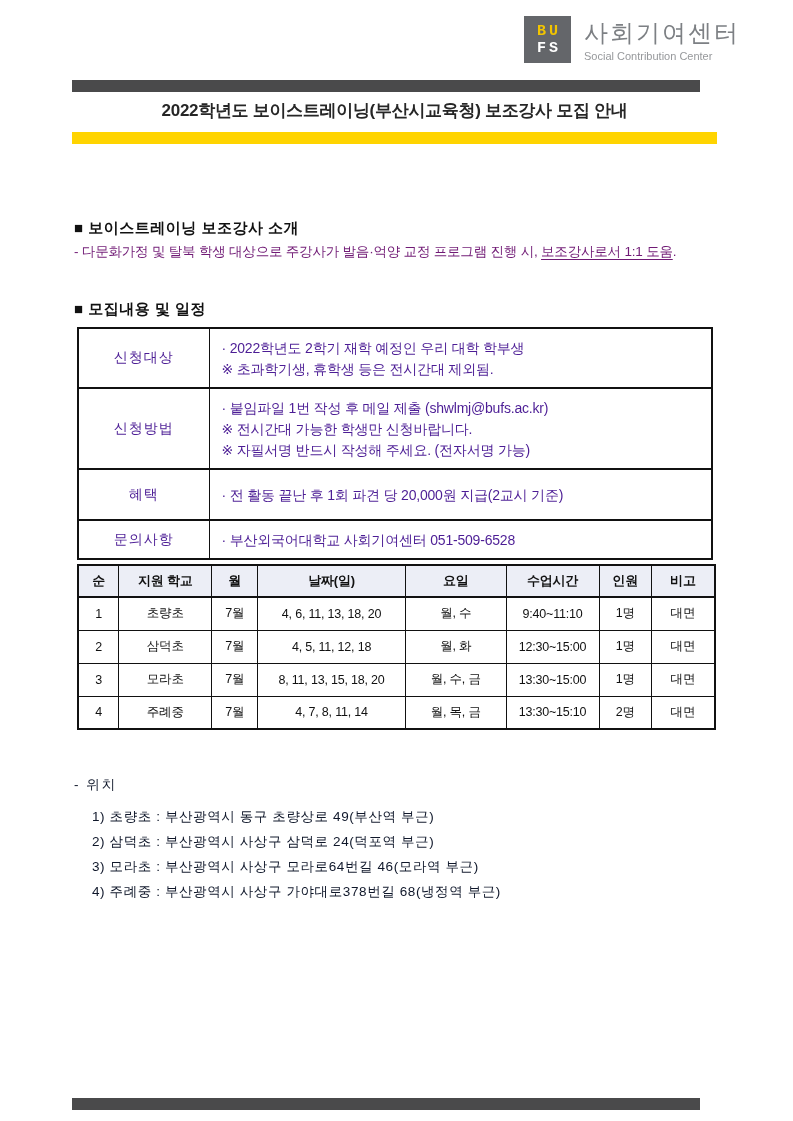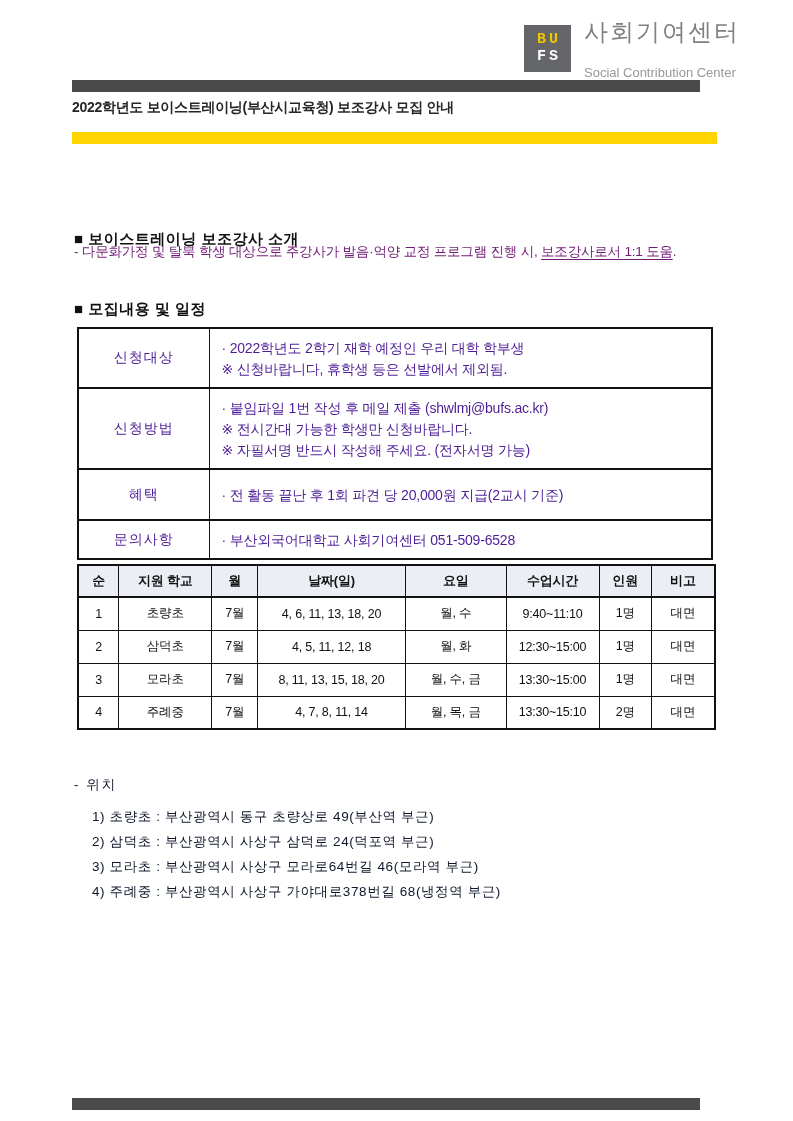--- a/index.html
+++ b/index.html
@@ -13,39 +13,39 @@
   
   .brand { position:absolute; top:16px; left:508px; display:flex; align-items:center; gap:13px;padding-left:16px; }
   .logo-sq {
     width:47px; height:47px; background:#64666a; display:flex; flex-direction:column;
     justify-content:center; align-items:center; font-family:"Liberation Mono","DejaVu Sans Mono",monospace;
     font-weight:bold; font-size:15px; line-height:17px; letter-spacing:3px; text-indent:3px;
   }
   .logo-sq .l1 { color:#f2c400; }
   .logo-sq .l2 { color:#ffffff; }
   .brand-text .ko { font-size:24px; letter-spacing:2px; color:#7d8084; font-weight:500; }
-  .brand-text .en { font-size:13px; color:#96989b; margin-top:17px; }
+  .brand-text .en { font-size:11px; color:#96989b; margin-top:1px; }
 
   .bar-dark-top, .bar-dark-bottom { position:absolute; left:72px; width:628px; height:12px; background:#4a4a4b; }
   .bar-dark-top { top:80px; }
   .bar-dark-bottom { top:1098px; }
   .bar-yellow { position:absolute; left:72px; top:132px; width:645px; height:12px; background:#ffd400; }
 
   .doc-title {
-    position:absolute; left:72px; top:99px; width:645px; 
-    font-size:14px; font-weight:bold; color:#262626; letter-spacing:-0.3px;
+    position:absolute; left:72px; top:99px; width:645px; text-align:center;
+    font-size:17px; font-weight:bold; color:#262626; letter-spacing:-0.3px;
   }
 
   
   .intro { position:absolute; left:72px; top:156px; width:652px; font-weight:bold; font-size:14.5px; line-height:20px; color:#111; }
   .intro .l1 { padding-left:20px; text-align:justify; text-align-last:justify; }
 
   
   .sec-head { position:absolute; left:74px; font-size:15px; font-weight:bold; color:#111; letter-spacing:0.5px; }
-  .s1-head { top:230px; }
+  .s1-head { top:219px; }
   .s2-head { top:300px; }
   .s1-bullet { position:absolute; left:74px; top:243px; width:650px; font-size:13.5px; color:#701a75; letter-spacing:-0.2px; }
   .s1-bullet .u { text-decoration:underline; text-underline-offset:3px; }
 
   
   .info-table {
     position:absolute; left:77px; top:327px; width:636px;
     border-collapse:collapse; border:2px solid #111; font-size:14px; color:#4c1d95;
   }
   .info-table td { border-top:2px solid #111; vertical-align:middle; }
@@ -97,21 +97,21 @@
   <div class="s1-bullet"><span>- 다문화가정 및 탈북 학생 대상으로 주강사가 발음·억양 교정 프로그램 진행 시, </span><span class="u">보조강사로서 1:1 도움</span><span>.</span></div>
 
   <div class="sec-head s2-head">■ 모집내용 및 일정</div>
 
   <table class="info-table">
     <tbody>
       <tr class="r0">
         <td class="lbl">신청대상</td>
         <td class="cnt">
           <div>· 2022학년도 2학기 재학 예정인 우리 대학 학부생</div>
-          <div>※ 신청바랍니다, 휴학생 등은 선발에서 제외됨.</div>
+          <div>※ 초과학기생, 휴학생 등은 전시간대 제외됨.</div>
         </td>
       </tr>
       <tr class="r1">
         <td class="lbl">신청방법</td>
         <td class="cnt">
           <div>· 붙임파일 1번 작성 후 메일 제출 (shwlmj@bufs.ac.kr)</div>
           <div>※ 전시간대 가능한 학생만 신청바랍니다.</div>
           <div>※ 자필서명 반드시 작성해 주세요. (전자서명 가능)</div>
         </td>
       </tr>

